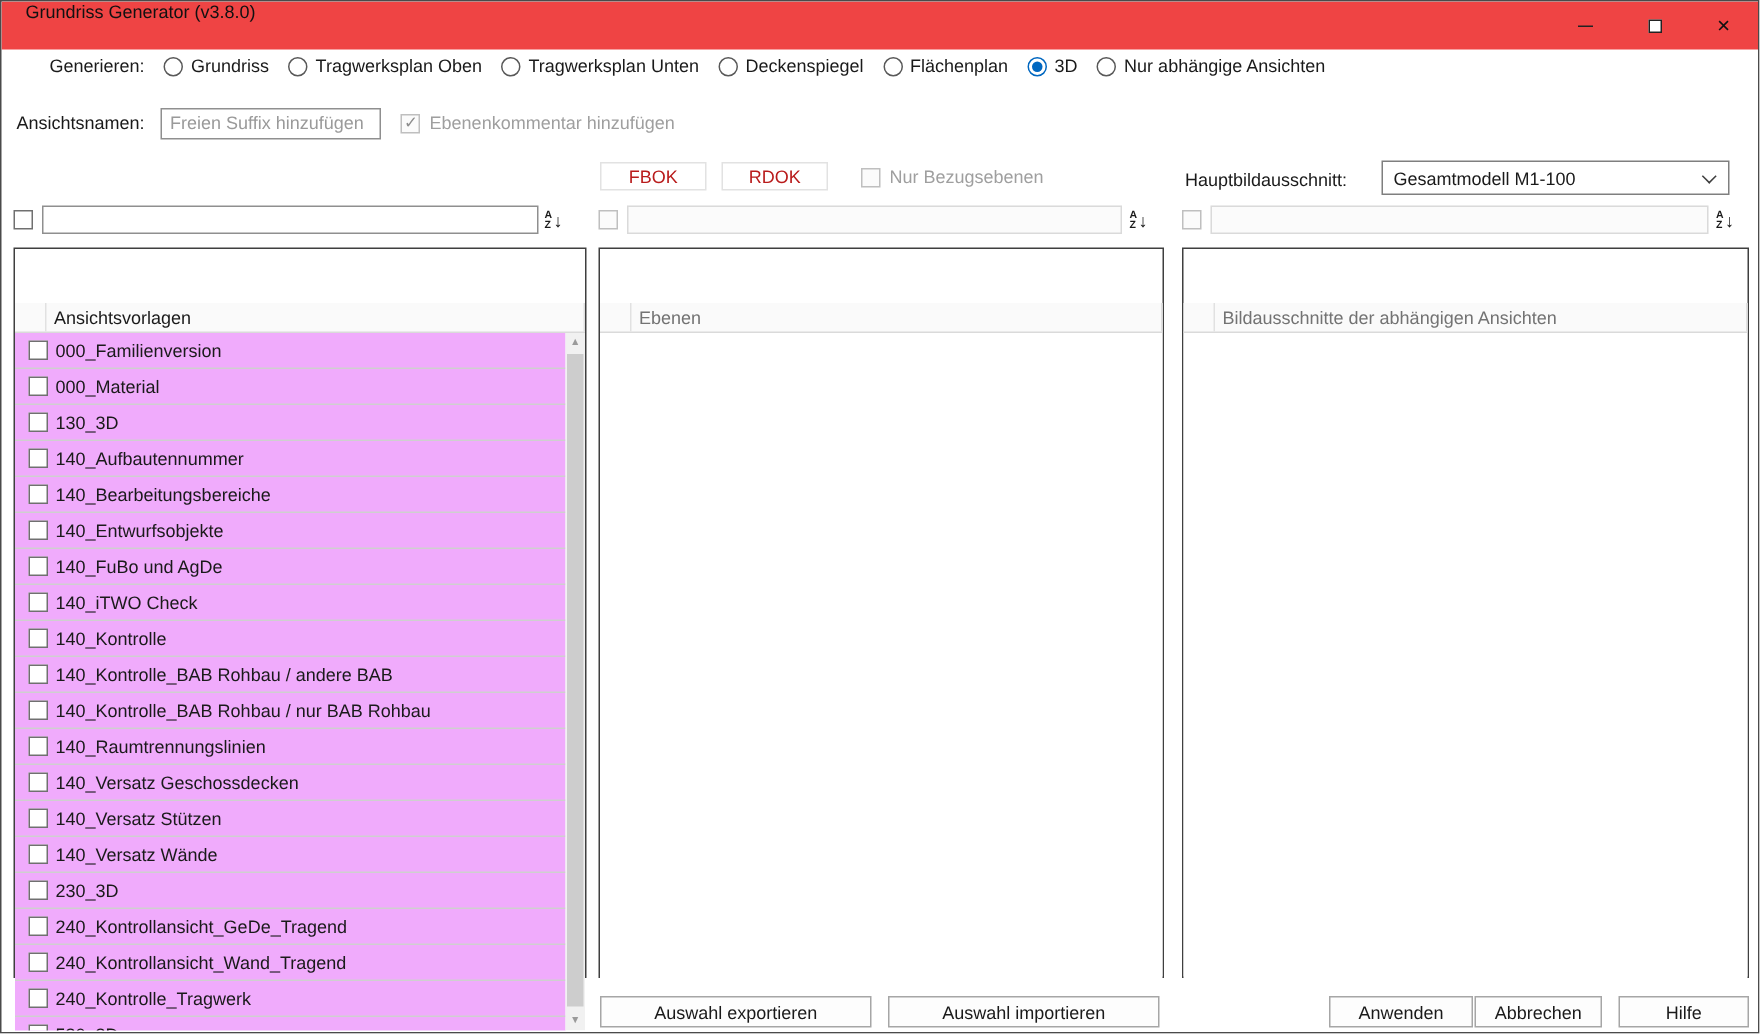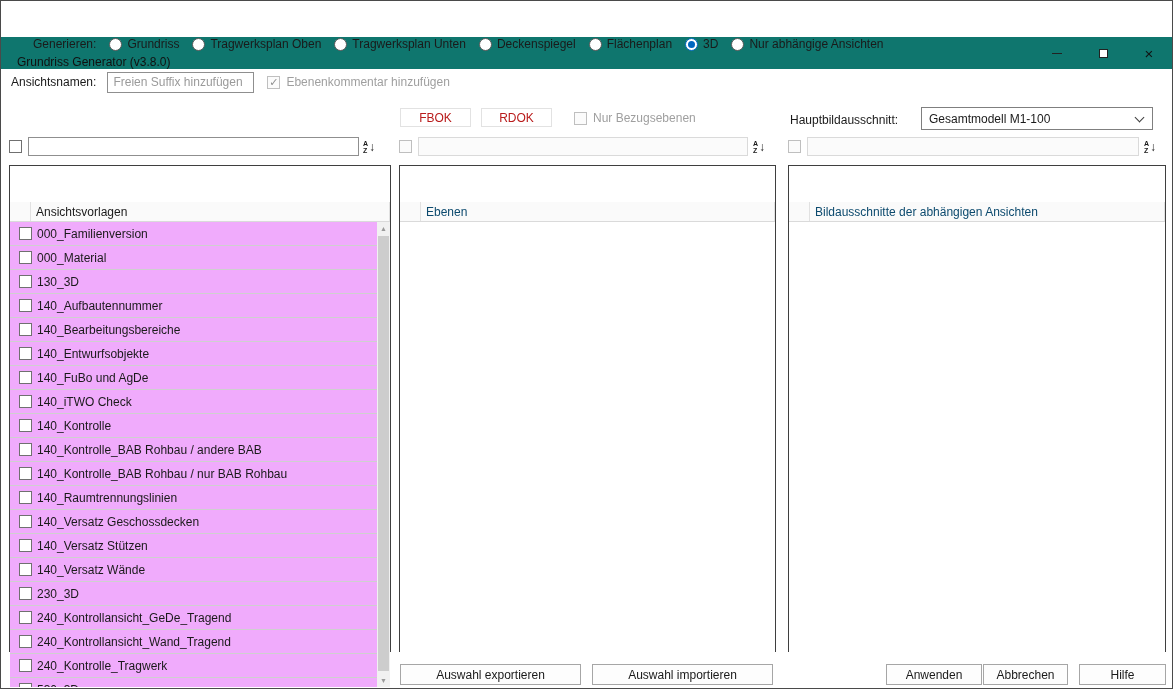--- a/index.html
+++ b/index.html
@@ -5,21 +5,21 @@
   * { box-sizing: border-box; margin: 0; padding: 0; }
   body { margin: 0; background: #d9d9d9; font-family: "Liberation Sans", sans-serif; }
 
   .window {
     position: relative; width: 1173px; height: 689px;
     background: #ffffff; border: 1px solid #4a4a4a;
     font-size: 12px; color: #1a1a1a; overflow: hidden;
   }
 
   
-  .titlebar { position: absolute; left: 0; top: 0; right: 0; height: 32px; display: flex; align-items: flex-end; background: #0f766e; margin-top: 36px; }
+  .titlebar { position: absolute; left: 0; top: 0; right: 0; height: 32px; display: flex; align-items: flex-start; background: #ef4444; }
   .title { margin-left: 16px; font-size: 12px; color: #111; }
   .win-controls { margin-left: auto; display: flex; height: 100%; }
   .win-btn { width: 46px; height: 100%; display: flex; align-items: center; justify-content: center; cursor: default; }
   .icon-min { display: block; width: 10px; height: 0; border-top: 1px solid #222; }
   .icon-max { display: block; width: 9px; height: 9px; border: 1px solid #222; background: #fff; }
   .icon-close { font-size: 15px; line-height: 1; color: #111; }
 
   
   .gen-row { position: absolute; left: 20px; top: 36px; height: 22px; display: flex; align-items: flex-start; margin-left: 12px; }
   .gen-label { margin-right: 13px; }
@@ -70,21 +70,21 @@
   .sort-arrow { font-size: 12px; line-height: 1; color: #1a1a1a; margin-left: 1px; }
 
   
   .panel { position: absolute; top: 164px; height: 487px; border: 1px solid #3f3f3f; background: #fff; }
   #panel-templates { left: 8px;   width: 382px; }
   #panel-levels    { left: 398px; width: 377px; }
   #panel-viewports { left: 787px; width: 378px; }
   .panel-header { height: 20px; display: flex; align-items: stretch; border-bottom: 1px solid #dadada; background: #fafafa; margin-top: 36px; }
   .ph-first { width: 21px; border-right: 1px solid #e1e1e1; }
   .ph-label { flex: 1; display: flex; align-items: center; padding: 0 5px; border-right: 1px solid #e1e1e1; }
-  .panel.disabled .ph-label { color: #0c4a6e; }
+  .panel.disabled .ph-label { color: #737373; }
   .panel-body { position: relative; height: 465px; overflow: hidden; background: #fff; }
   .rows { margin-right: 13px; }
   .panel.disabled .rows, .panel.disabled .panel-body { background: #fff; }
   .lrow { height: 24px; display: flex; align-items: center; gap: 5px; padding-left: 9px; border-bottom: 1px solid #cfcfcf; background: #f0abfc; }
   .row-label { white-space: nowrap; }
 
   
   .vscroll { position: absolute; right: 0; top: 0; bottom: 0; width: 13px; background: #f1f1f1; }
   .scroll-arrow { position: absolute; left: 0; width: 13px; height: 13px; display: flex; align-items: center; justify-content: center; font-size: 7px; color: #9a9a9a; }
   .scroll-arrow.up { top: 0; }

